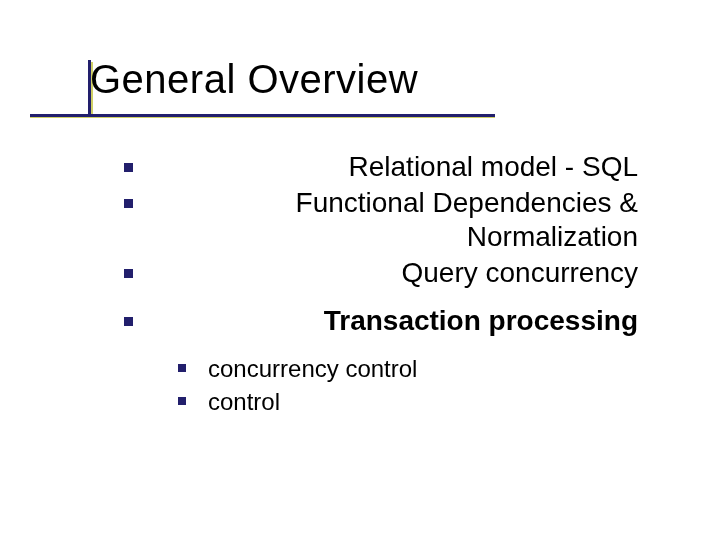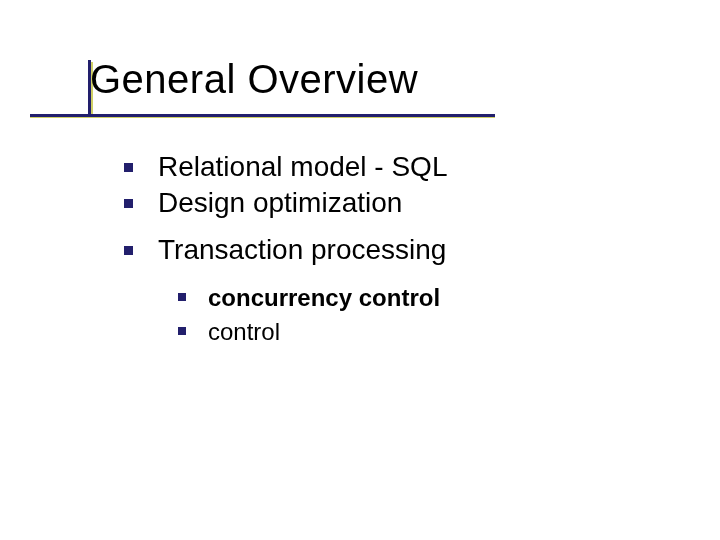--- a/index.html
+++ b/index.html
@@ -57,39 +57,40 @@
   .body {
     position: absolute;
     left: 118px;
     top: 150px;
     width: 520px;
   }
   ul.level1 {
     list-style: none;
     margin: 0;
     padding: 0;
+    text-align: right;
   }
   ul.level1 > li {
     position: relative;
     padding-left: 40px;
     font-size: 28px;
     line-height: 1.22;
     margin-bottom: 2px;
   }
   ul.level1 > li::before {
     content: "";
     position: absolute;
     left: 6px;
     top: 13px;
     width: 9px;
     height: 9px;
     background: #221f6c;
   }
   ul.level1 > li.bold {
-    font-weight: 400;
+    font-weight: 700;
     margin-top: 13px;
   }
   ul.level2 {
     list-style: none;
     margin: 14px 0 0 0;
     padding: 0 0 0 56px;
   }
   ul.level2 > li {
     position: relative;
     padding-left: 34px;
@@ -100,42 +101,43 @@
   ul.level2 > li::before {
     content: "";
     position: absolute;
     left: 4px;
     top: 11px;
     width: 8px;
     height: 8px;
     background: #221f6c;
   }
   ul.level2 > li.bold {
-    font-weight: 700;
+    font-weight: 400;
     margin-top: 15px;
   }
 </style>
 </head>
 <body>
 
 <div class="slide">
 
   <div class="tick"></div>
   <div class="tick-sh"></div>
 
   <div class="title-wrap">
     <div class="title">General Overview</div>
   </div>
 
   <div class="rule"></div>
 
   <div class="body">
     <ul class="level1">
       <li><span>Relational model - SQL</span></li>
-      <li><span>Design optimization</span></li>
+      <li><span>Functional Dependencies &amp; Normalization</span></li>
+      <li><span>Query concurrency</span></li>
       <li class="bold"><span>Transaction processing</span></li>
     </ul>
     <ul class="level2">
       <li class="bold"><span>concurrency control</span></li>
       <li><span>control</span></li>
     </ul>
   </div>
 
 </div>
 

